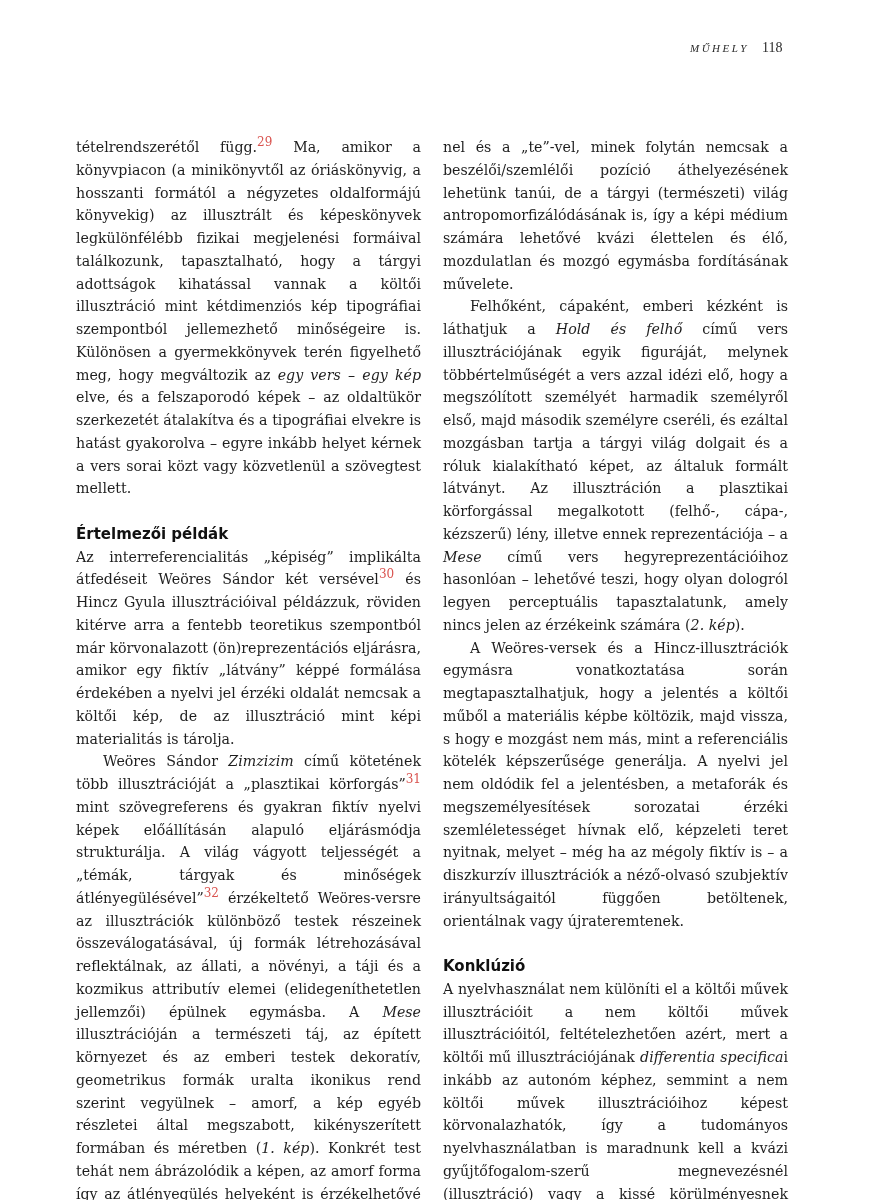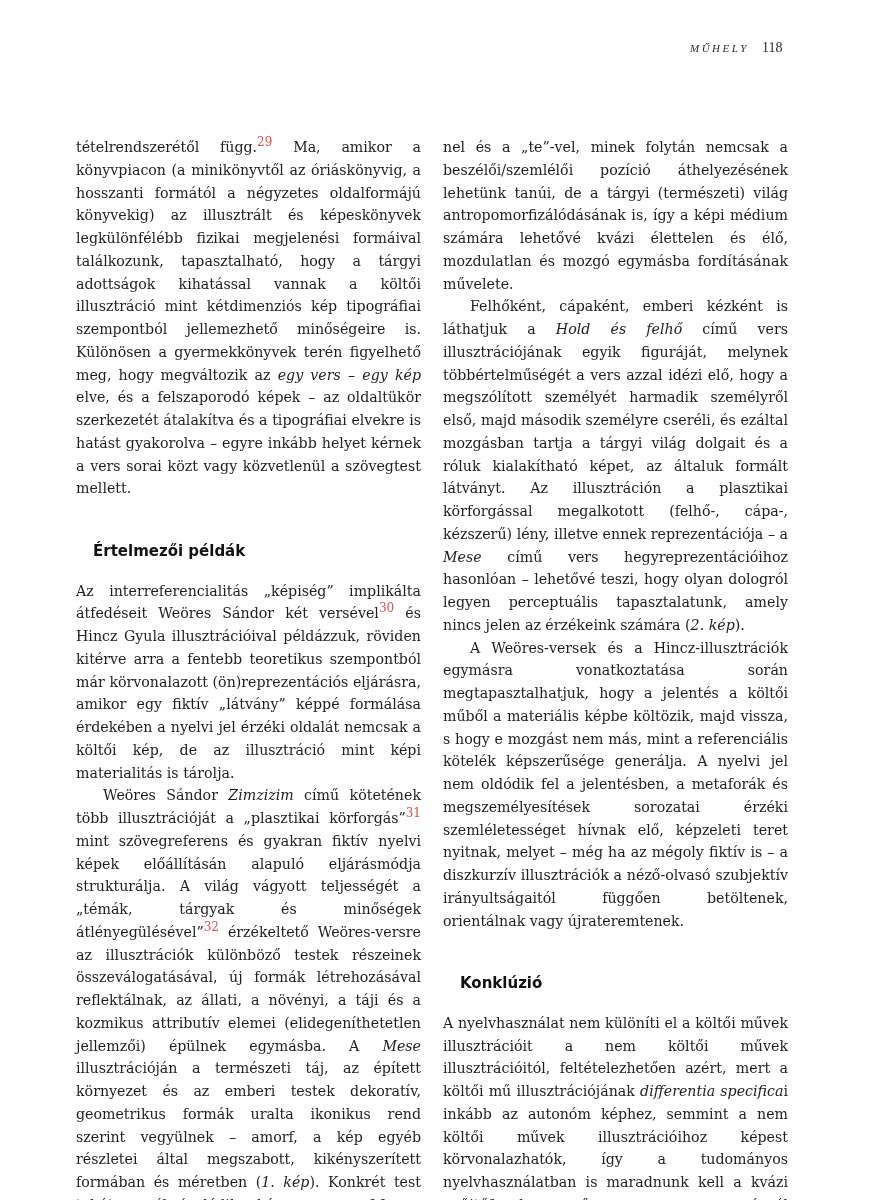--- a/index.html
+++ b/index.html
@@ -18,21 +18,21 @@
     text-align:justify; hyphens:manual;
   }
   .col.left { left:76px; }
   .col.right { left:443px; }
   .col p { margin:0; }
   .col p.indent { text-indent:27px; }
   .col em { font-style:italic;margin-top:8px; }
   .fn { color:#d9534f; font-size:12px; vertical-align:super; line-height:0; }
   h2.subhead {
     font-family:"DejaVu Sans", "Liberation Sans", sans-serif;
-    font-weight:bold; font-size:15px; margin:17px; line-height:22.75px; color:#111;
+    font-weight:bold; font-size:15px; margin:0; line-height:22.75px; color:#111;
   }
   .gap { height:22.75px; }
 </style>
 </head>
 <body>
 
 <div class="running-head">
   <span class="section">MŰHELY</span>
   <span class="pageno">118</span>
 </div>

